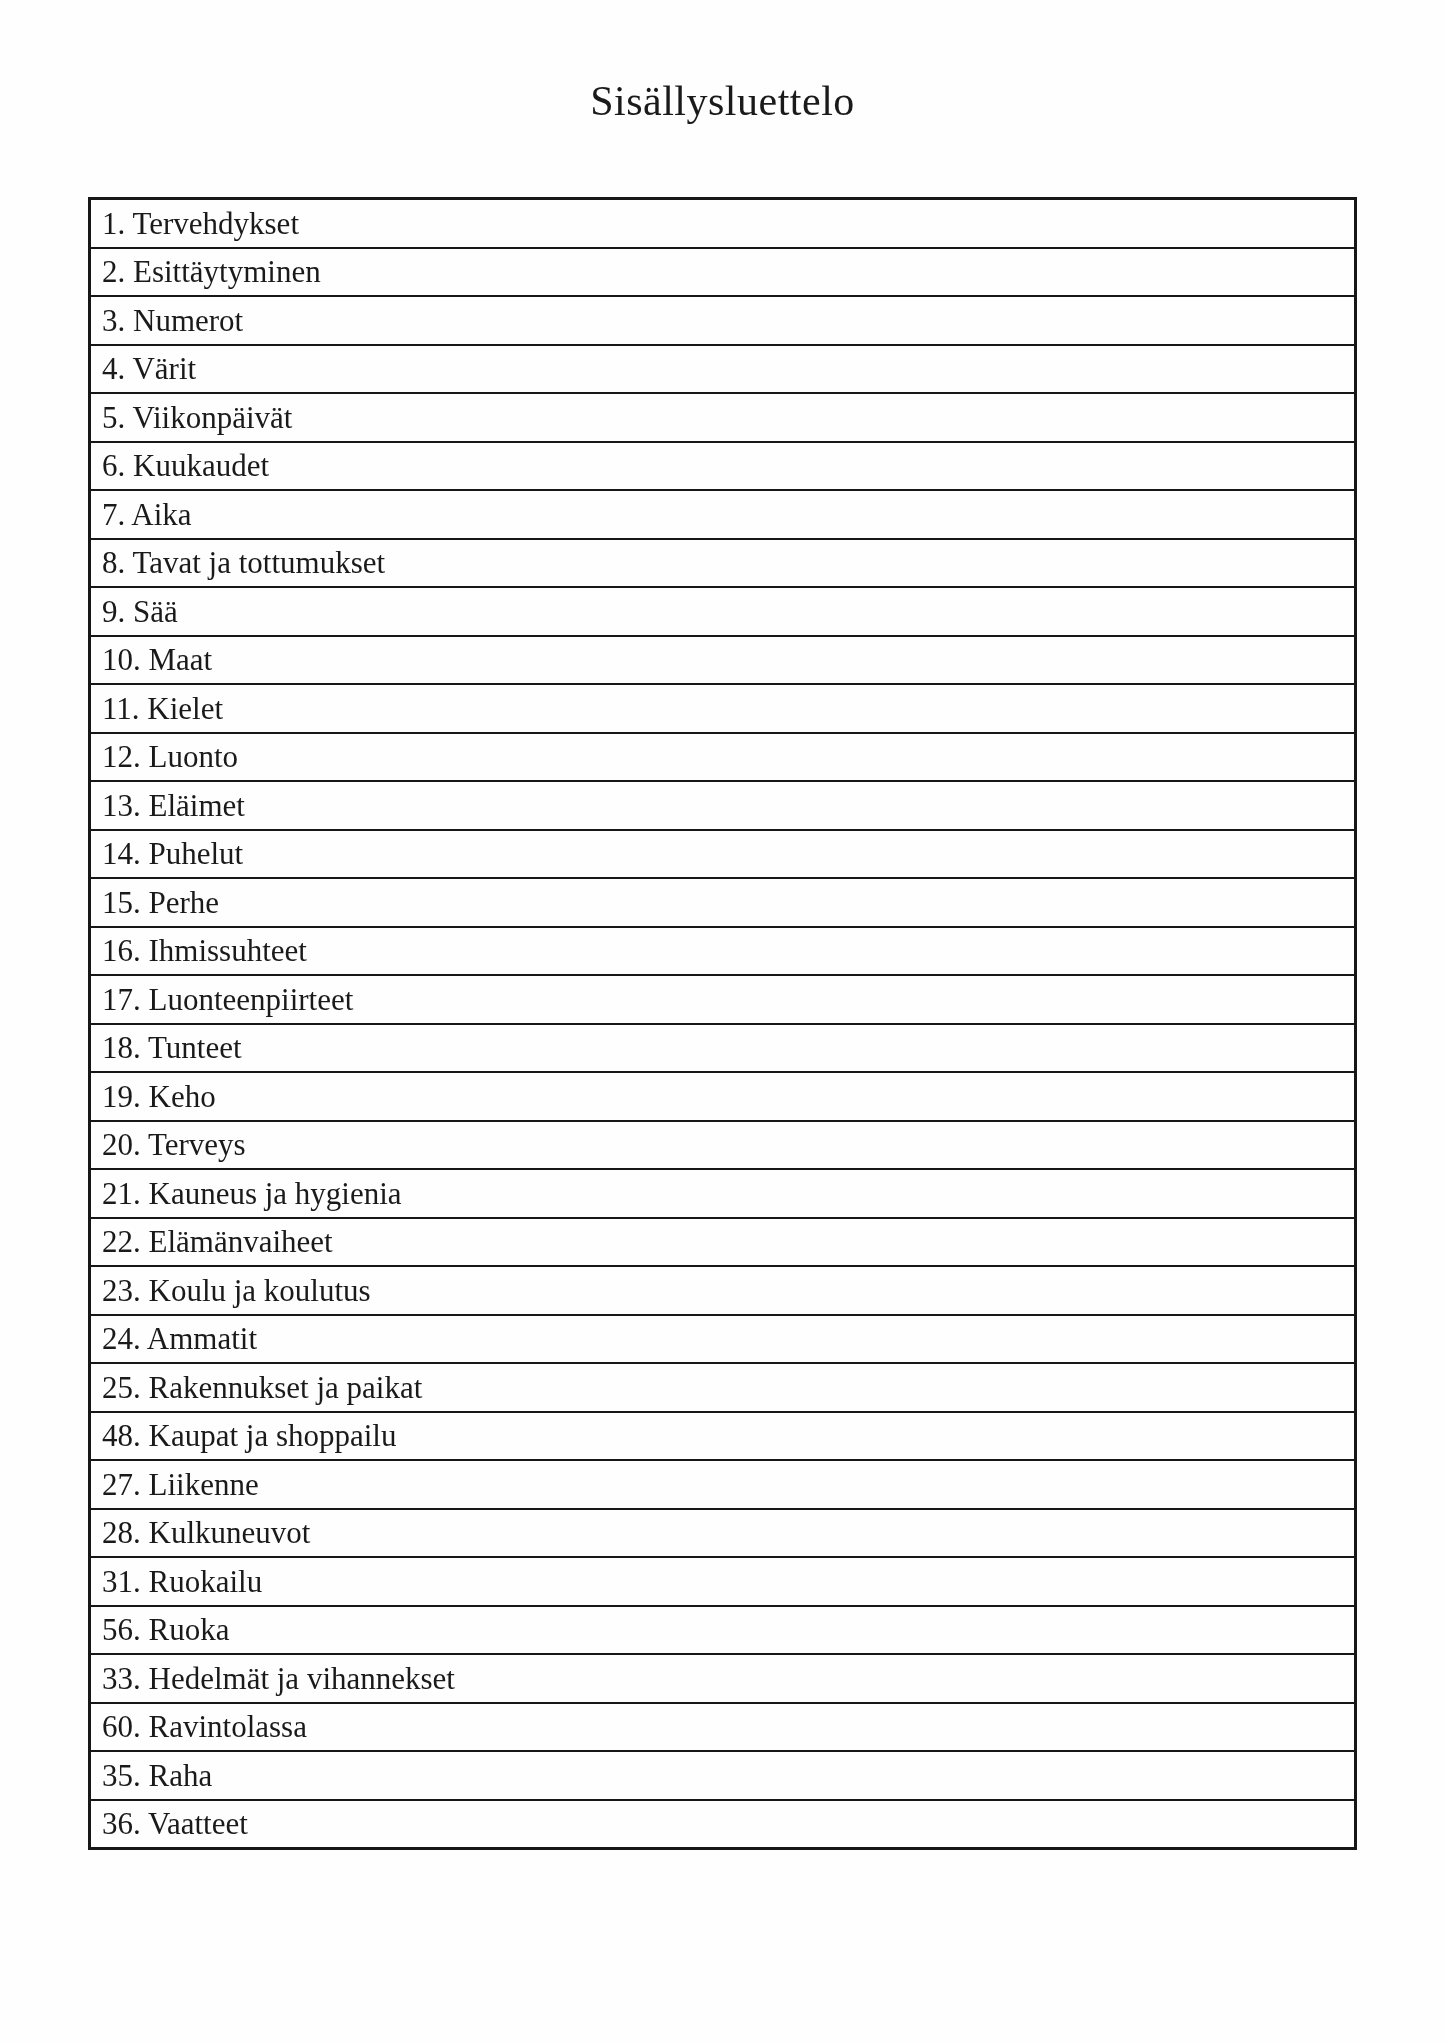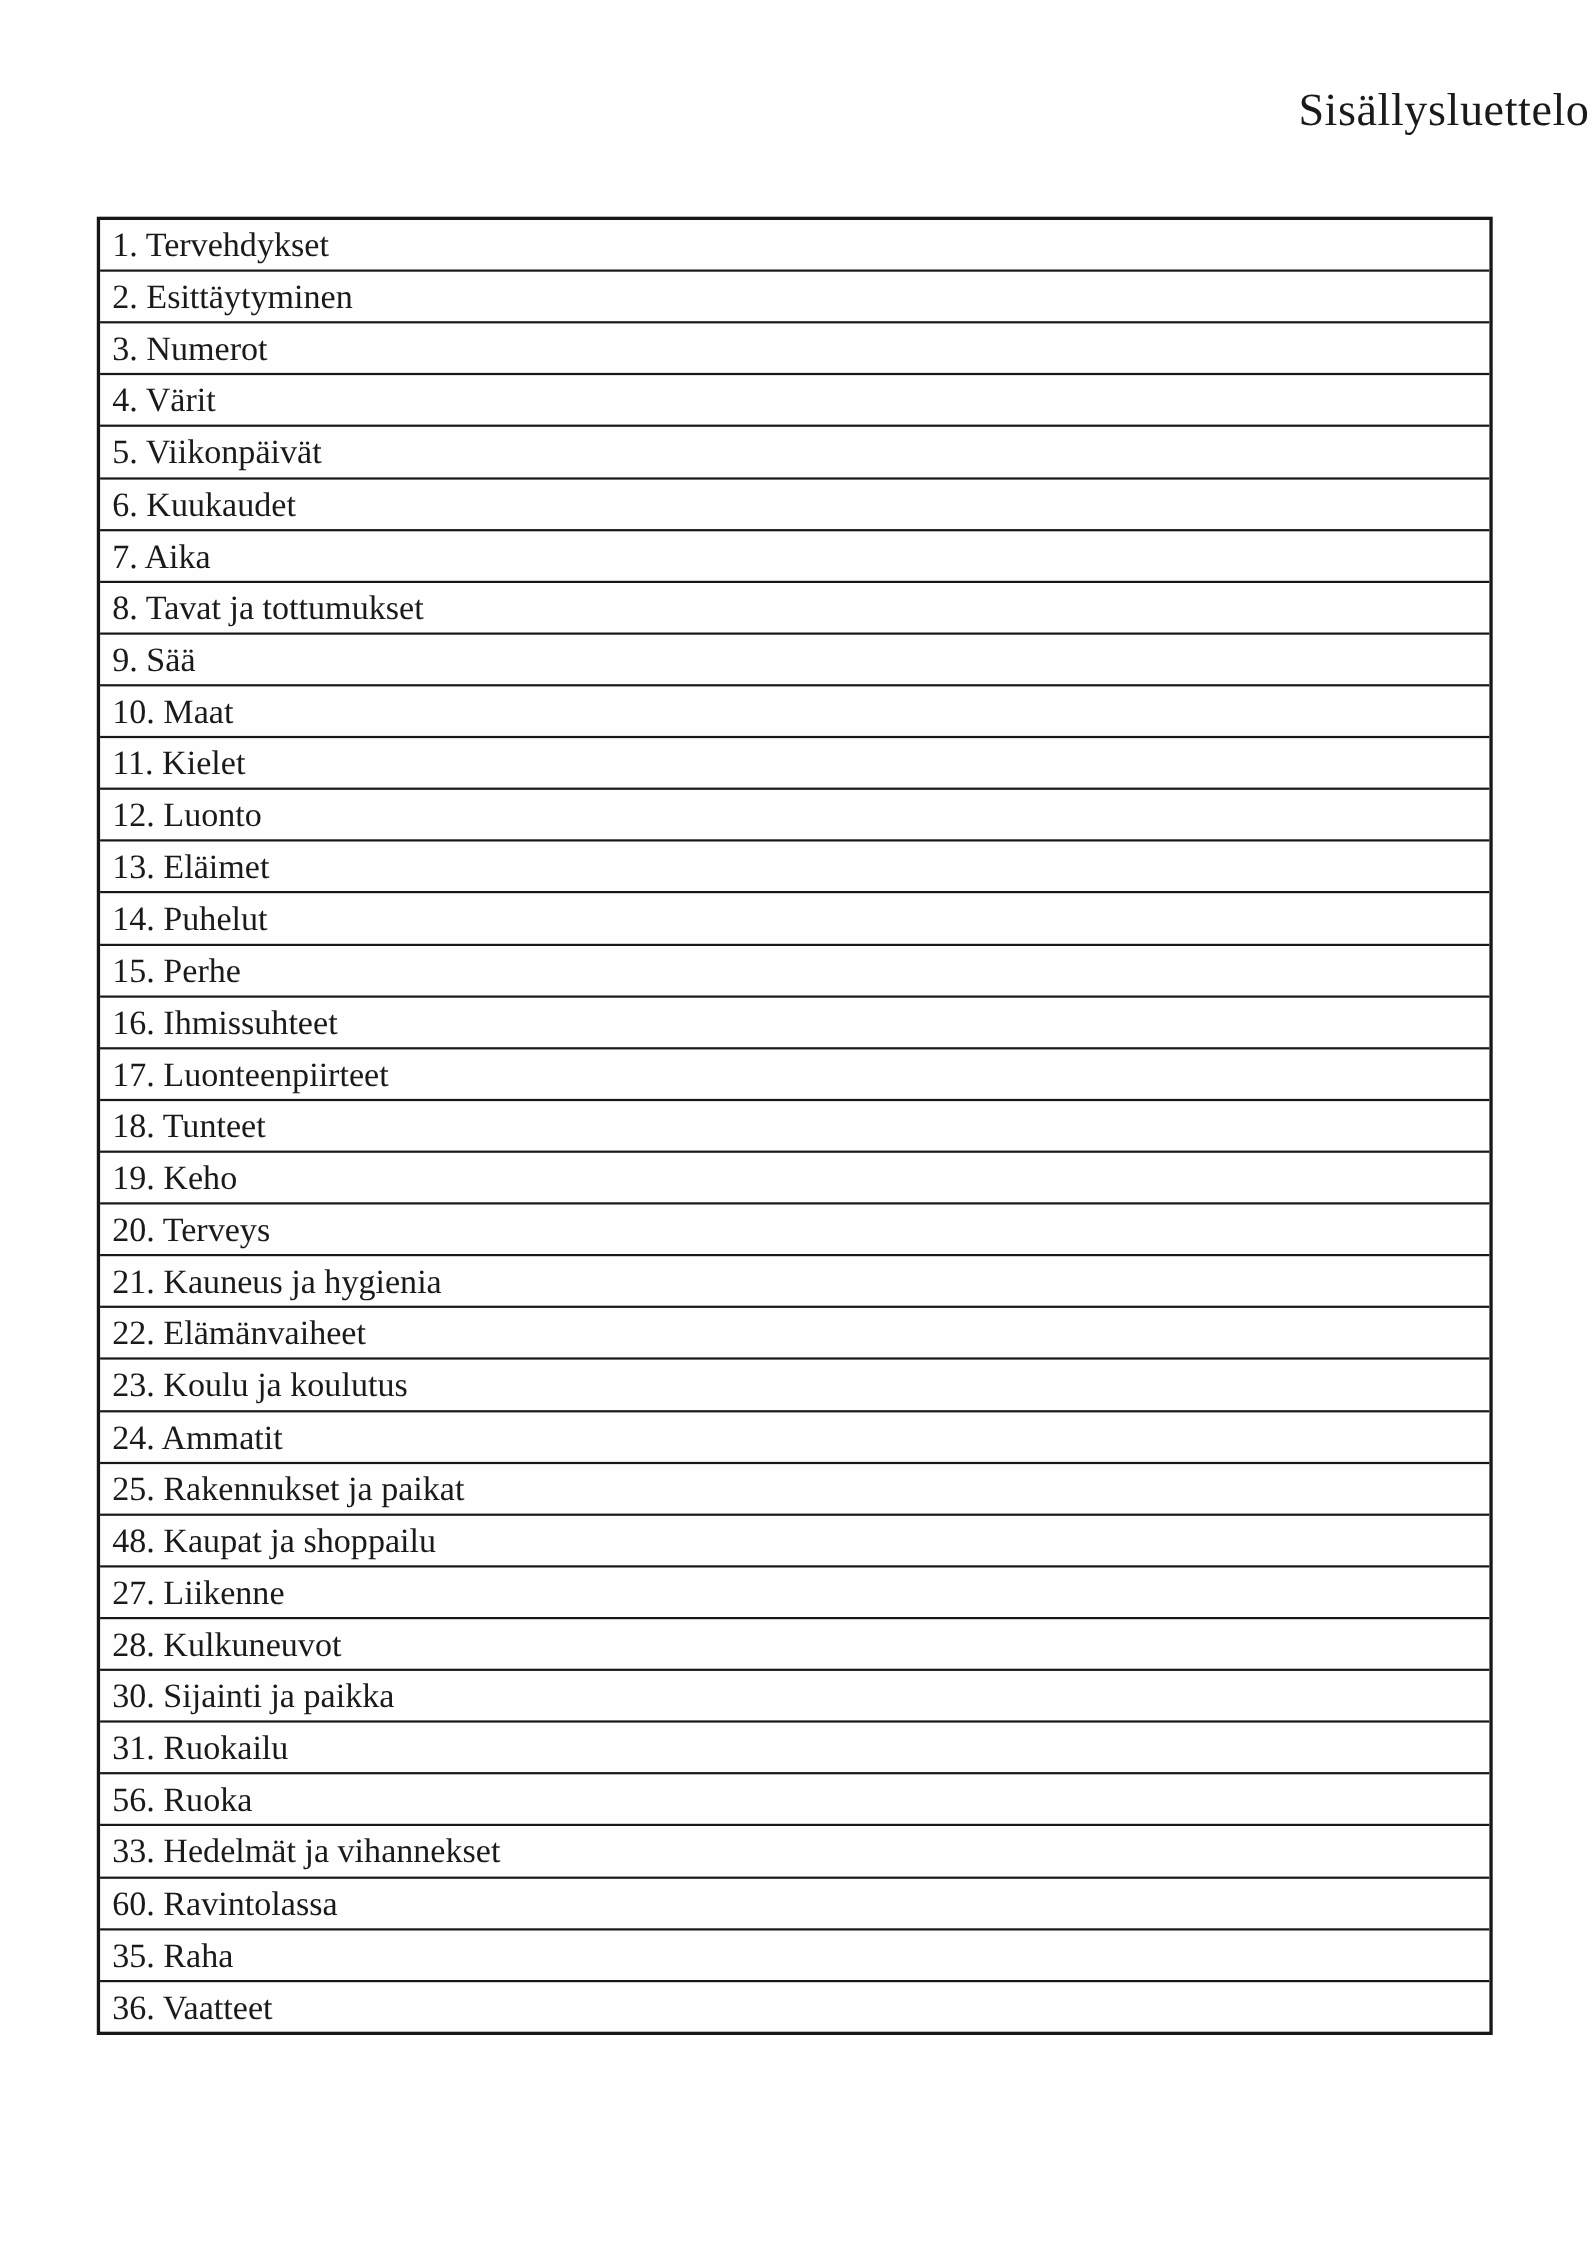--- a/index.html
+++ b/index.html
@@ -20,21 +20,21 @@
     font-family: "Liberation Serif", "DejaVu Serif", serif;
     color: var(--ink);
     overflow: hidden;
   }
   .page-title {
     position: absolute;
     top: 80px;
     left: 0;
     right: 0;
     margin: 0;
-    text-align: right;
+    text-align: center;
     font-size: 42px;
     font-weight: 400;
     line-height: 1;
     letter-spacing: 0.5px;
     color: var(--ink);
   }
   .toc-table {
     position: absolute;
     left: 88px;
     top: 197px;
@@ -148,23 +148,20 @@
     <div class="toc-row">
       <span class="toc-label">48. Kaupat ja shoppailu</span>
     </div>
     <div class="toc-row">
       <span class="toc-label">27. Liikenne</span>
     </div>
     <div class="toc-row">
       <span class="toc-label">28. Kulkuneuvot</span>
     </div>
     <div class="toc-row">
-      <span class="toc-label">30. Sijainti ja paikka</span>
-    </div>
-    <div class="toc-row">
       <span class="toc-label">31. Ruokailu</span>
     </div>
     <div class="toc-row">
       <span class="toc-label">56. Ruoka</span>
     </div>
     <div class="toc-row">
       <span class="toc-label">33. Hedelmät ja vihannekset</span>
     </div>
     <div class="toc-row">
       <span class="toc-label">60. Ravintolassa</span>

